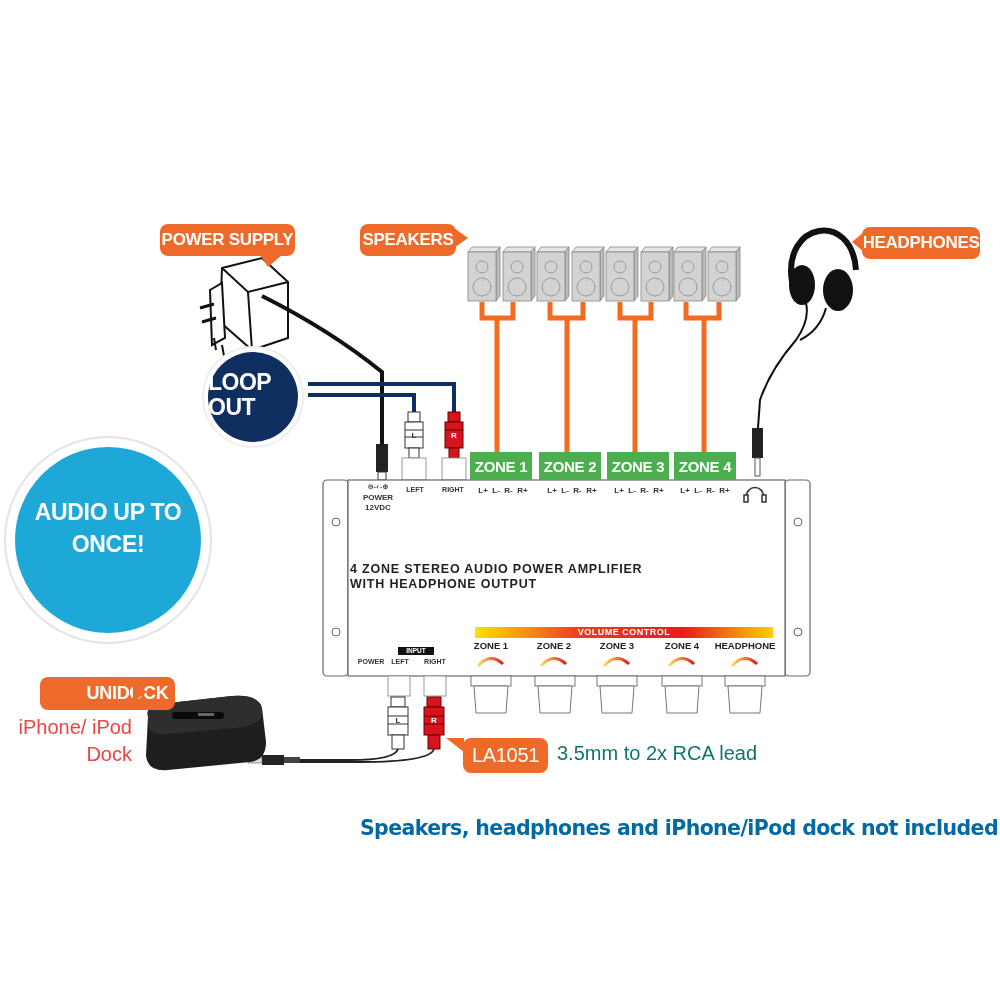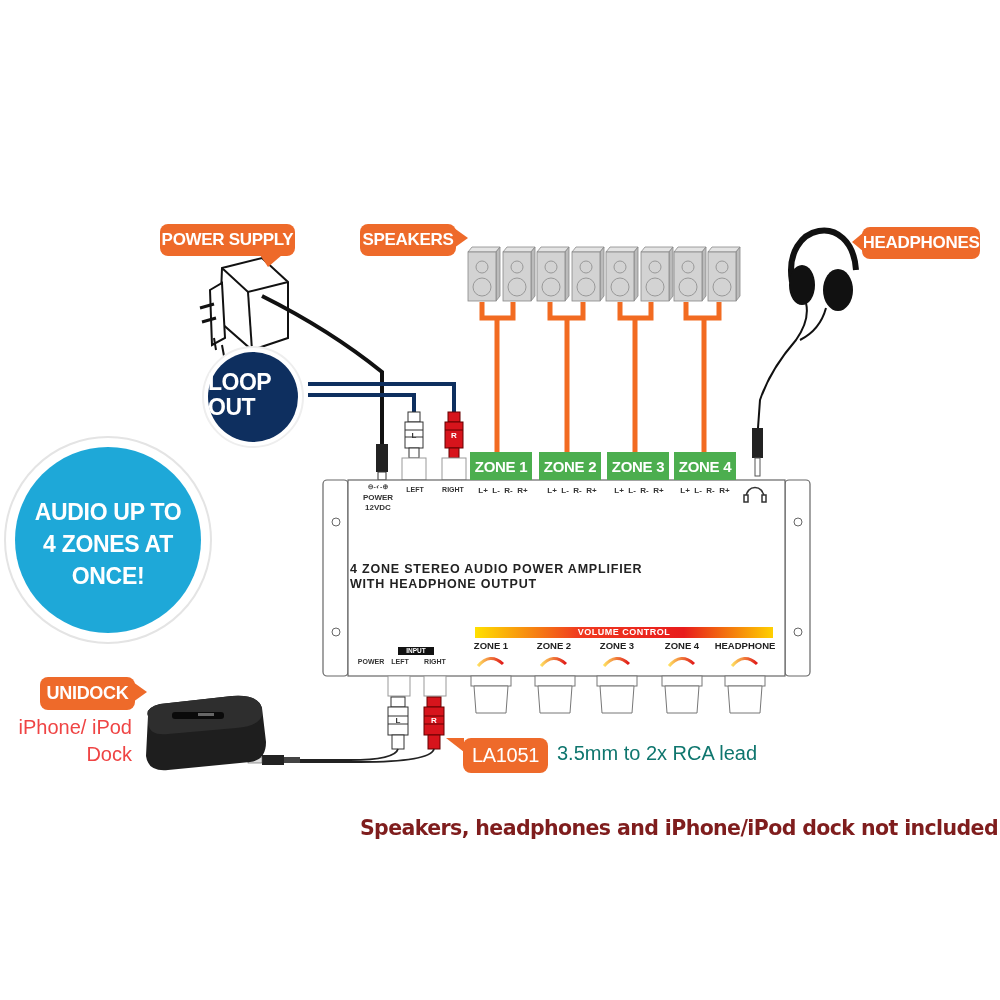--- a/index.html
+++ b/index.html
@@ -196,21 +196,21 @@
 <div class="tag" style="left:360px;top:224px;width:96px;height:32px;font-size:17px;">
   <span>SPEAKERS</span>
 </div>
 <div class="abs" style="left:454px;top:228px;width:0;height:0;border-top:10px solid transparent;border-bottom:10px solid transparent;border-left:14px solid #ee6a2a;"></div>
 
 <div class="tag" style="left:862px;top:227px;width:118px;height:32px;font-size:17px;">
   <span>HEADPHONES</span>
 </div>
 <div class="abs" style="left:852px;top:232px;width:0;height:0;border-top:10px solid transparent;border-bottom:10px solid transparent;border-right:12px solid #ee6a2a;"></div>
 
-<div class="tag" style="left:40px;top:677px;width:95px;height:33px;font-size:18px;">
+<div class="tag" style="left:40px;top:677px;width:95px;height:33px;font-size:18px;padding-left:40px;">
   <span>UNIDOCK</span>
 </div>
 <div class="abs" style="left:133px;top:682px;width:0;height:0;border-top:10px solid transparent;border-bottom:10px solid transparent;border-left:14px solid #ee6a2a;"></div>
 
 <div class="abs gray" style="left:14px;top:714px;width:118px;text-align:right;font-size:20px;line-height:27px;color:#ef4444;font-stretch:condensed;">
   <div>iPhone/ iPod</div>
   <div>Dock</div>
 </div>
 
 <div class="tag" style="left:463px;top:738px;width:85px;height:35px;font-size:20px;font-weight:normal;">
@@ -219,21 +219,20 @@
 <div class="abs" style="left:446px;top:738px;width:0;height:0;border-top:0 solid transparent;border-bottom:14px solid transparent;border-right:18px solid #ee6a2a;"></div>
 <div class="abs" style="left:557px;top:742px;font-size:20px;color:#0f766e;">3.5mm to 2x RCA lead</div>
 
 <div class="abs" style="left:208px;top:370px;width:90px;color:#fff;font-weight:bold;font-size:23px;line-height:25px;letter-spacing:-0.5px;">
   <div>LOOP</div>
   <div>OUT</div>
 </div>
 
 <div class="abs" style="left:20px;top:496px;width:176px;text-align:center;color:#fff;font-weight:bold;font-size:23px;line-height:32px;letter-spacing:-0.3px;">
   <div>AUDIO UP TO</div>
-  <div>4 ZONES AT</div>
   <div>ONCE!</div>
 </div>
 
 <div class="zone" style="left:470px;top:452px;width:62px;height:28px;">ZONE 1</div>
 <div class="zone" style="left:539px;top:452px;width:62px;height:28px;">ZONE 2</div>
 <div class="zone" style="left:607px;top:452px;width:62px;height:28px;">ZONE 3</div>
 <div class="zone" style="left:674px;top:452px;width:62px;height:28px;">ZONE 4</div>
 
 <div class="small" style="left:470px;top:486px;width:66px;white-space:pre;">L+  L-  R-  R+</div>
 <div class="small" style="left:539px;top:486px;width:66px;white-space:pre;">L+  L-  R-  R+</div>
@@ -262,13 +261,13 @@
 <div class="abs" style="left:398px;top:647px;width:36px;height:8px;background:#111;color:#fff;font-size:6.5px;font-weight:bold;text-align:center;line-height:8px;">INPUT</div>
 <div class="small" style="left:356px;top:658px;width:30px;font-size:7px;">POWER</div>
 <div class="small" style="left:388px;top:658px;width:24px;font-size:7px;">LEFT</div>
 <div class="small" style="left:420px;top:658px;width:30px;font-size:7px;">RIGHT</div>
 
 <div class="small" style="left:405px;top:431px;width:18px;font-size:8px;">L</div>
 <div class="small" style="left:445px;top:431px;width:18px;font-size:8px;color:#fff;">R</div>
 <div class="small" style="left:388px;top:716px;width:20px;font-size:8px;">L</div>
 <div class="small" style="left:424px;top:716px;width:20px;font-size:8px;color:#fff;">R</div>
 
-<div class="abs" style="left:330px;top:816px;width:668px;text-align:right;font-size:20.5px;font-weight:bold;color:#7f1d1d;font-family:'DejaVu Sans',sans-serif;letter-spacing:-0.6px;">Speakers, headphones and iPhone/iPod dock not included</div>
+<div class="abs" style="left:330px;top:816px;width:668px;text-align:right;font-size:20.5px;font-weight:bold;color:#0369a1;font-family:'DejaVu Sans',sans-serif;letter-spacing:-0.6px;">Speakers, headphones and iPhone/iPod dock not included</div>
 
 </body></html>

